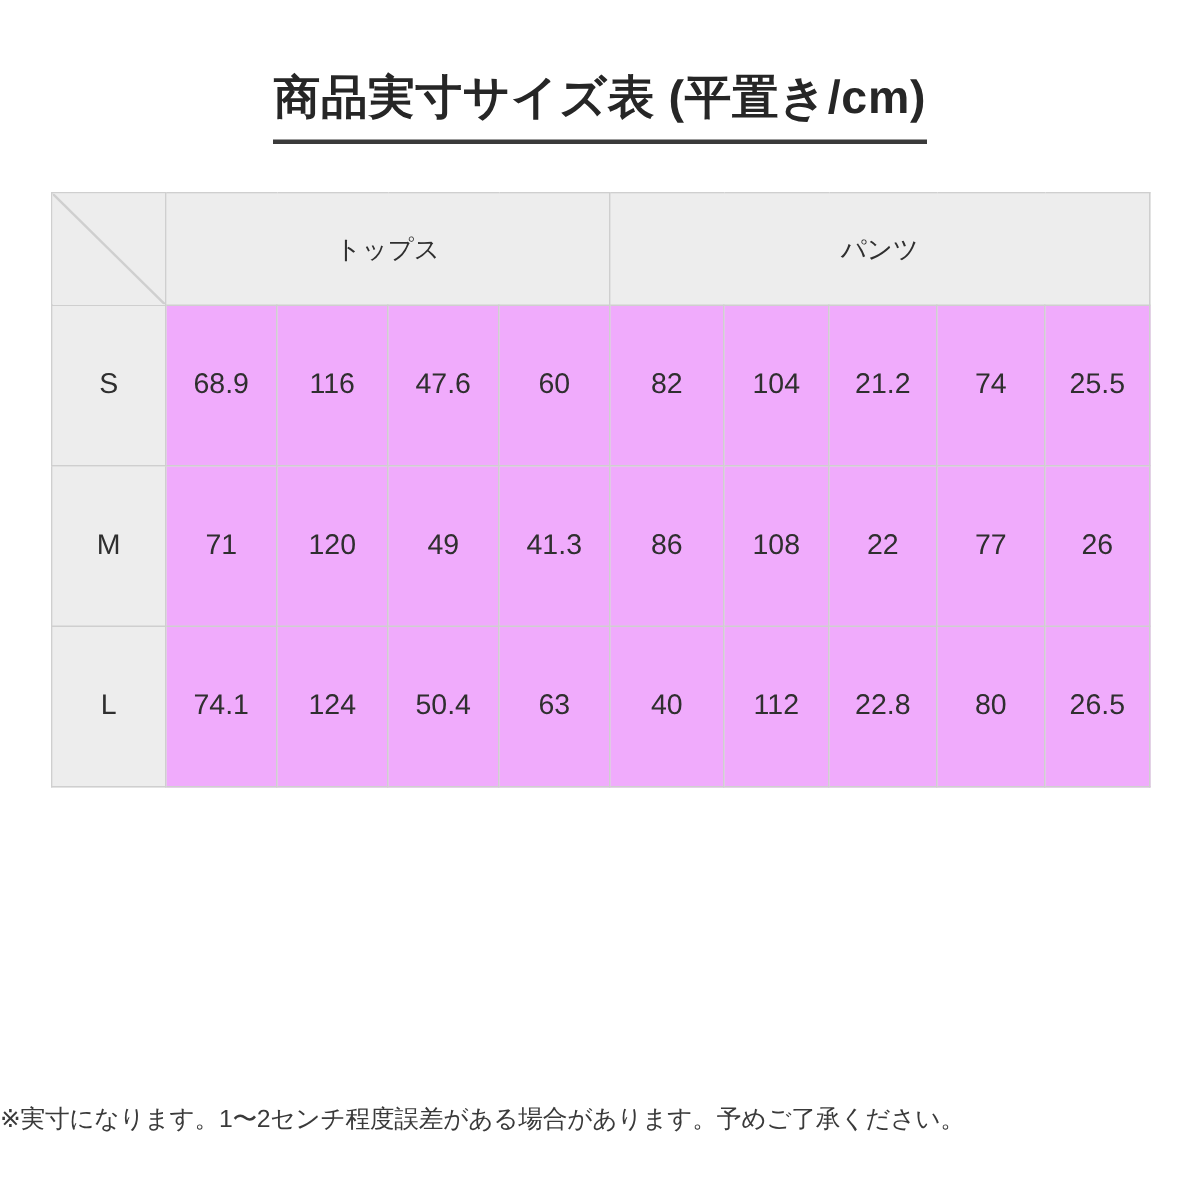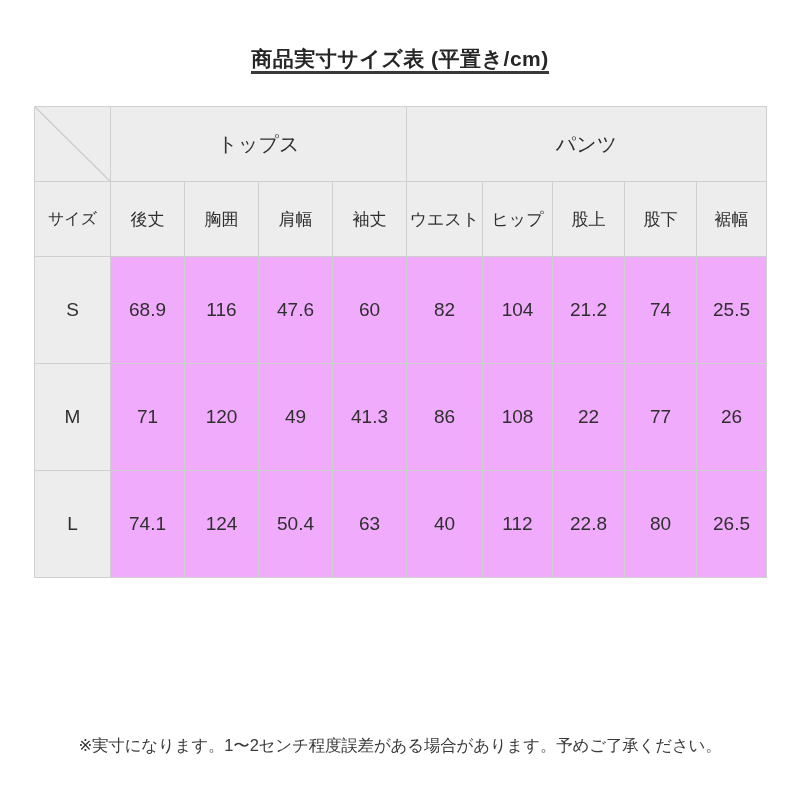--- a/index.html
+++ b/index.html
@@ -21,24 +21,25 @@
     box-sizing: border-box;
     padding: 0;
     position: relative;
   }
   .title-wrap {
     text-align: center;
     padding-top: 46px;
   }
   .title {
     display: inline-block;
-    font-size: 21px;
+    font-size: 31px;
     font-weight: bold;
     letter-spacing: 0.5px;
     color: #262626;
+    padding-bottom: 10px;
     border-bottom: 3px solid #3a3a3a;
     line-height: 1.2;
   }
   .table-wrap {
     margin: 32px 34px 0 34px;
   }
   table.size-table {
     border-collapse: collapse;
     width: 732px;
     table-layout: fixed;
@@ -48,21 +49,21 @@
     text-align: center;
     vertical-align: middle;
     font-weight: normal;
     color: #2f2f2f;
     padding: 0;
   }
   
   tr.group-row td {
     height: 74px;
     background: #ededed;
-    font-size: 20px;
+    font-size: 17px;
   }
   td.corner-cell {
     background: #ededed;
     position: relative;
     overflow: hidden;
     padding: 0;
   }
   td.corner-cell .diag {
     position: absolute;
     top: 0; left: 0;
@@ -86,21 +87,21 @@
   tr.data-row td.size-cell {
     background: #ededed;
     font-size: 19px;
     font-weight: normal;
   }
   .note {
     position: absolute;
     left: 0;
     right: 0;
     top: 735px;
-    text-align: center;
+    text-align: left;
     font-size: 16.5px;
     color: #3a3a3a;
     letter-spacing: -0.2px;
   }
 </style>
 </head>
 <body>
 
 <div class="page">
 
@@ -126,32 +127,20 @@
         <tr class="group-row">
           <td class="corner-cell">
             <svg class="diag" viewBox="0 0 76 74" preserveAspectRatio="none">
               <line x1="0" y1="0" x2="76" y2="74" stroke="#cfcfcf" stroke-width="1.6"></line>
             </svg>
           </td>
           <td colspan="4">トップス</td>
           <td colspan="5">パンツ</td>
         </tr>
 
-        <tr class="head-row">
-          <td class="size-head">サイズ</td>
-          <td>後丈</td>
-          <td>胸囲</td>
-          <td>肩幅</td>
-          <td>袖丈</td>
-          <td>ウエスト</td>
-          <td>ヒップ</td>
-          <td>股上</td>
-          <td>股下</td>
-          <td>裾幅</td>
-        </tr>
 
         <tr class="data-row">
           <td class="size-cell">S</td>
           <td>68.9</td>
           <td>116</td>
           <td>47.6</td>
           <td>60</td>
           <td>82</td>
           <td>104</td>
           <td>21.2</td>

